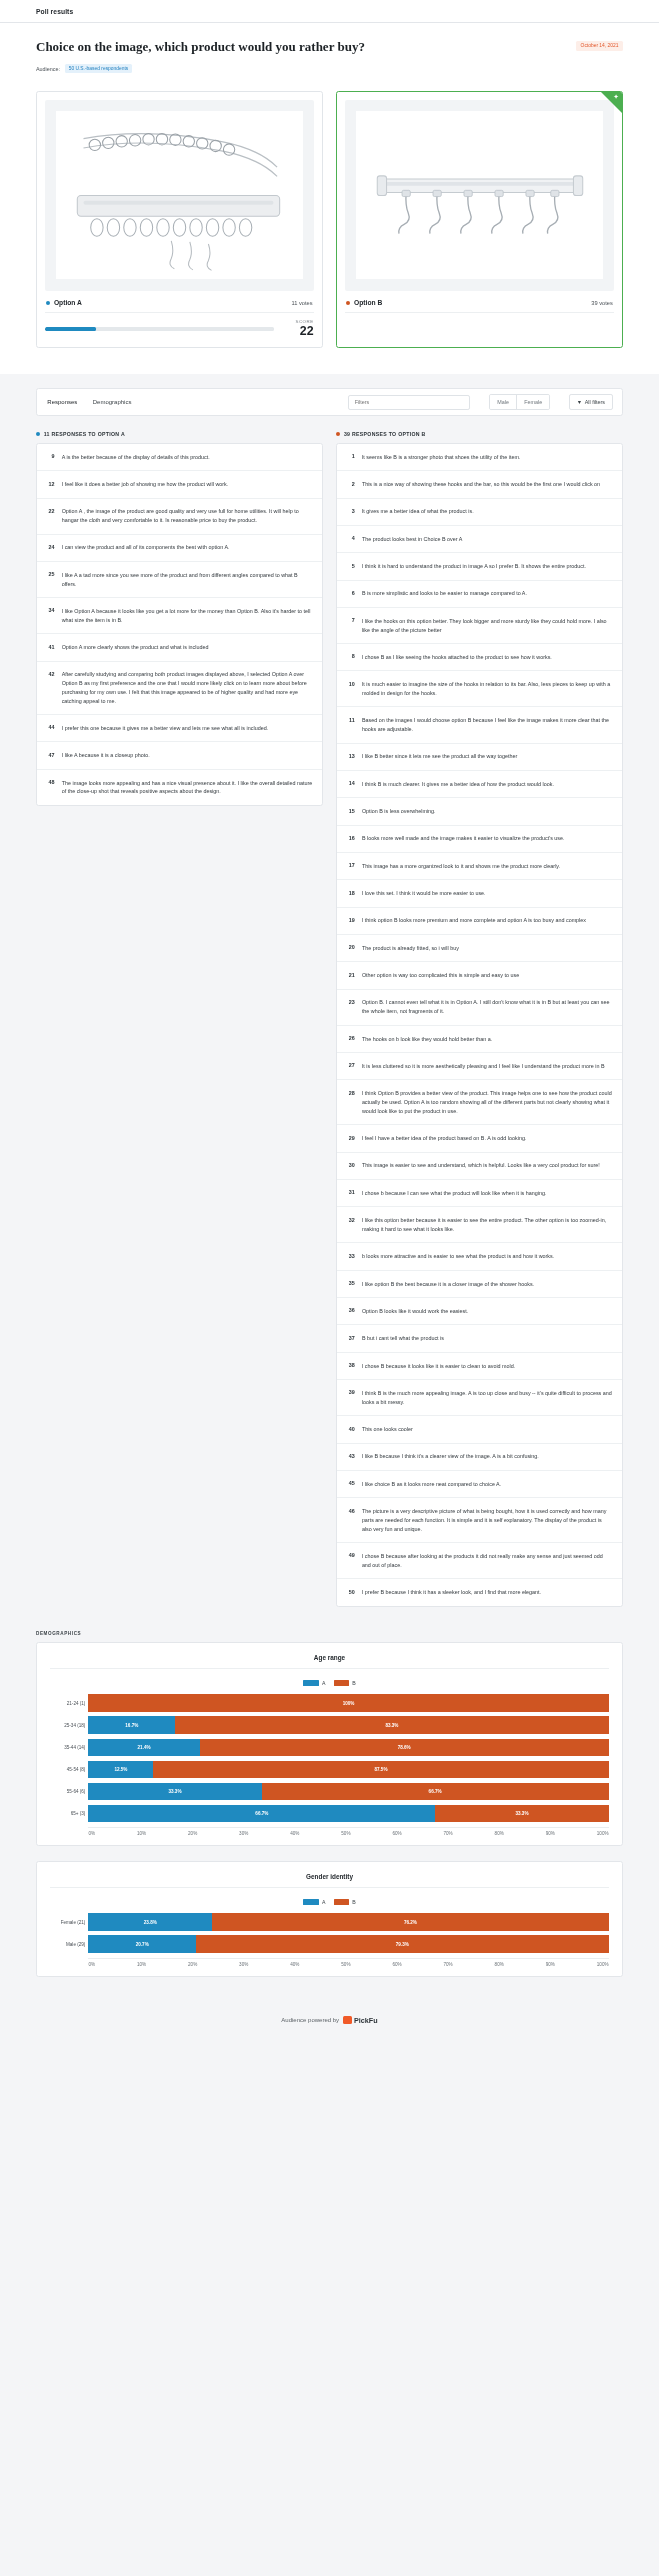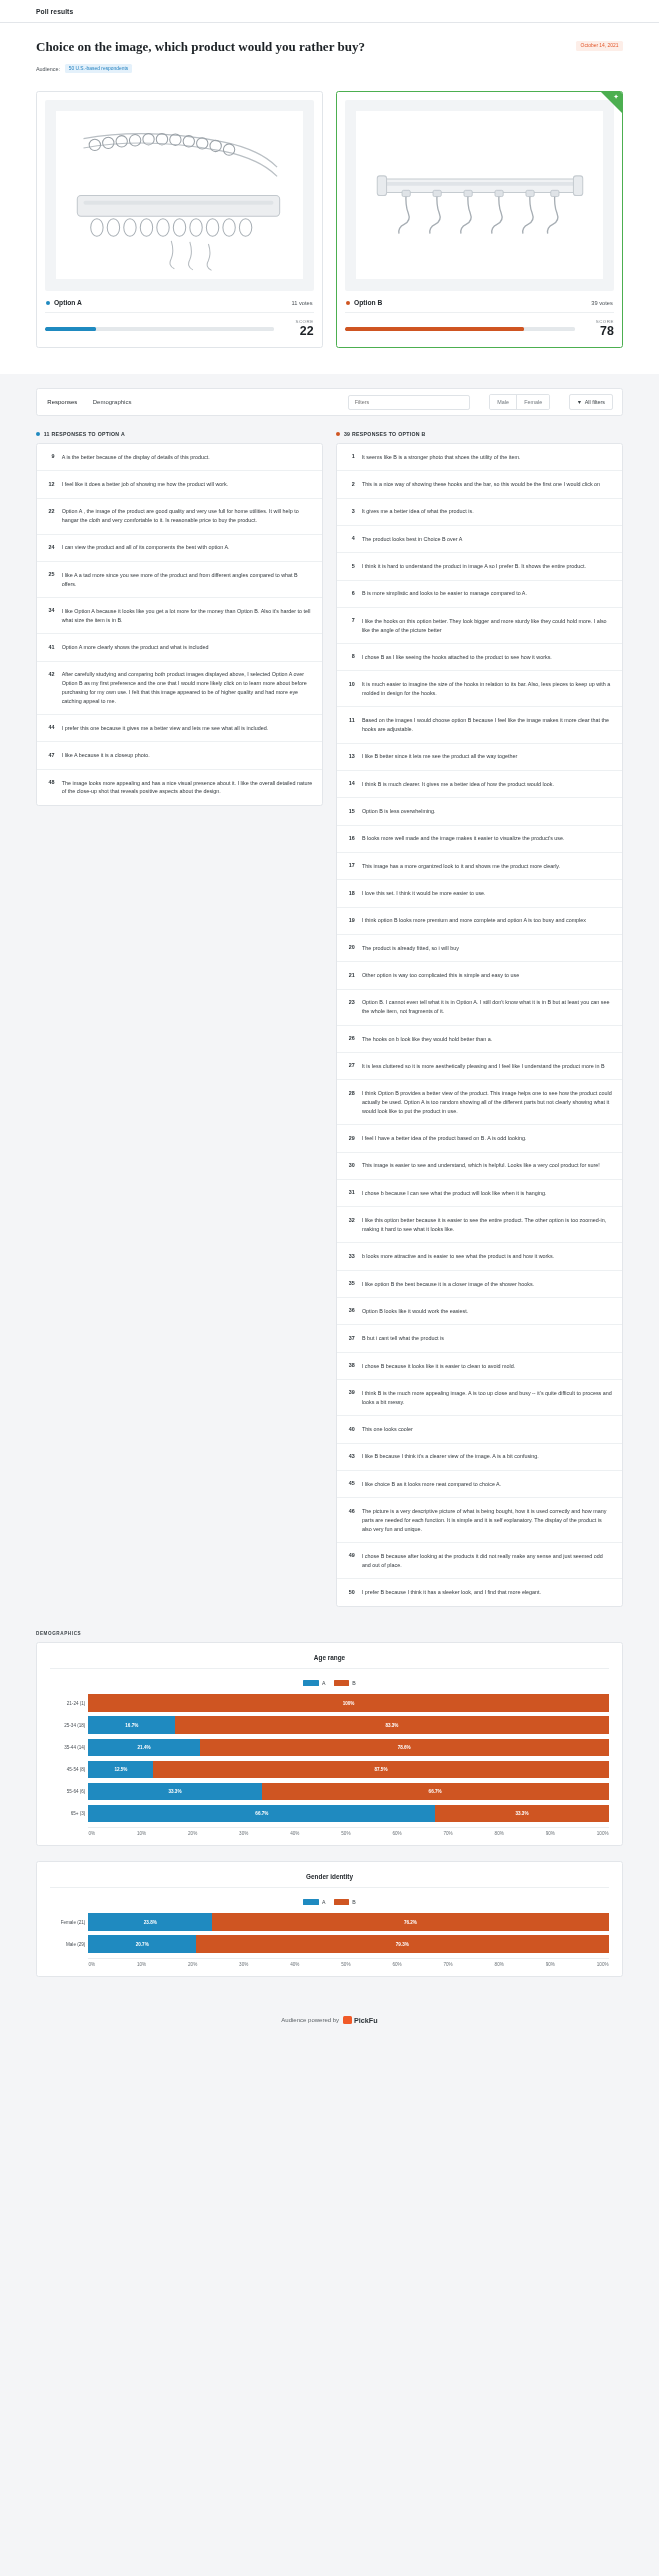--- a/index.html
+++ b/index.html
@@ -470,29 +470,20 @@
         </svg>
       </div>
     </div>
     <div class="opt-meta">
       <div class="opt-name">
         <span class="dot" style="background:#cf5522"></span>
         <span>Option B</span>
       </div>
       <span class="votes">39 votes</span>
     </div>
-    <div class="score-block">
-      <div class="bar-track">
-        <div class="bar-fill" style="width:78%;background:#cf5522"></div>
-      </div>
-      <div class="score-side">
-        <div class="score-label">SCORE</div>
-        <div class="score-value">78</div>
-      </div>
-    </div>
   </div>
 
 </div>
 
 <div class="panel">
   <div class="tabbar">
     <div class="tab active">Responses</div>
     <div class="tab">Demographics</div>
     <div class="tab-spacer"></div>
     <input class="filters-input" placeholder="Filters" style="">

